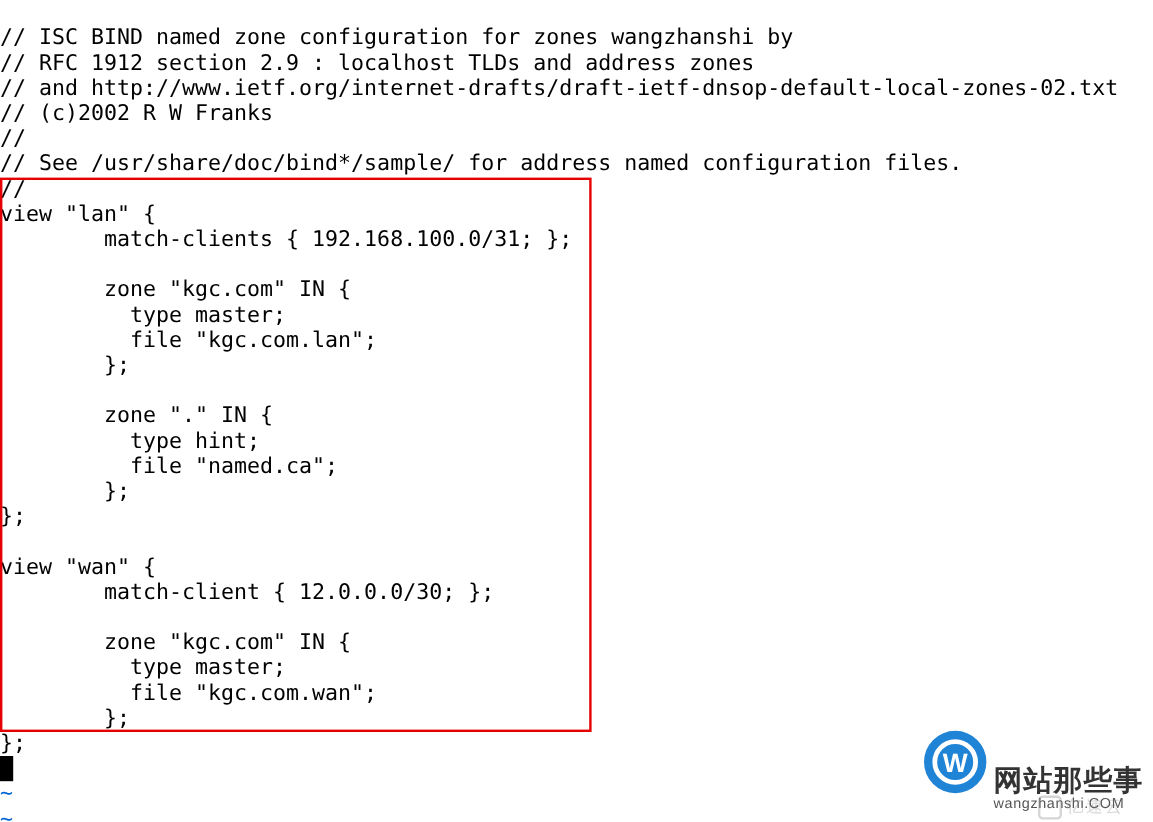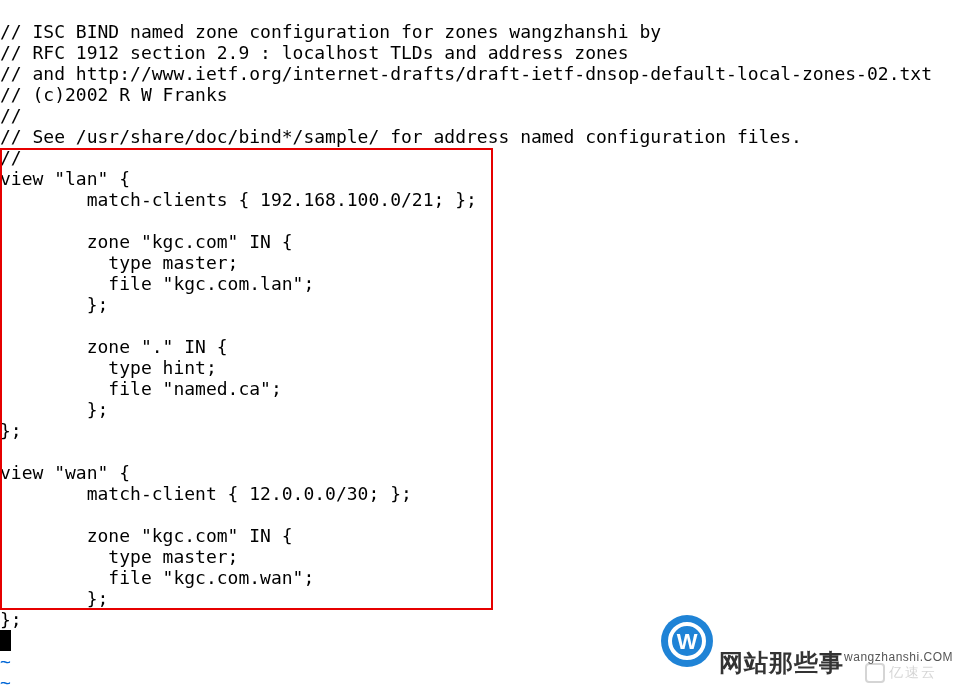--- a/index.html
+++ b/index.html
@@ -65,21 +65,21 @@
     display: flex;
     align-items: center;
     justify-content: center;
     color: #ffffff;
     font-weight: bold;
     font-size: 22px;
     font-family: sans-serif;
   }
   .watermark1 .txt {
     display: flex;
-    flex-direction: row;
+    flex-direction: column;
     line-height: 1;
     margin-top: 44px;
   }
   .watermark1 .txt .cn {
     font-family: "Microsoft YaHei", sans-serif;
     font-size: 24px;
     font-weight: bold;
     color: #333333;
     letter-spacing: 1px;
   }
@@ -116,21 +116,21 @@
 
 <div class="editor">
 <span>// ISC BIND named zone configuration for zones wangzhanshi by</span>
 <span>// RFC 1912 section 2.9 : localhost TLDs and address zones</span>
 <span>// and http://www.ietf.org/internet-drafts/draft-ietf-dnsop-default-local-zones-02.txt</span>
 <span>// (c)2002 R W Franks</span>
 <span>//</span>
 <span>// See /usr/share/doc/bind*/sample/ for address named configuration files.</span>
 <span>//</span>
 <span>view "lan" {</span>
-<span>        match-clients { 192.168.100.0/21; };</span>
+<span>        match-clients { 192.168.100.0/31; };</span>
 <span></span>
 <span>        zone "kgc.com" IN {</span>
 <span>          type master;</span>
 <span>          file "kgc.com.lan";</span>
 <span>        };</span>
 <span></span>
 <span>        zone "." IN {</span>
 <span>          type hint;</span>
 <span>          file "named.ca";</span>
 <span>        };</span>

